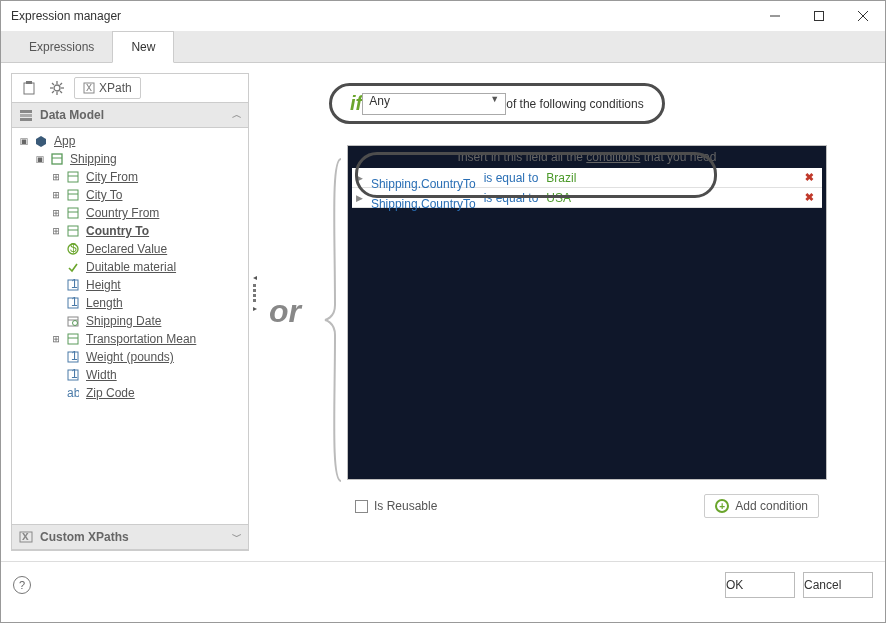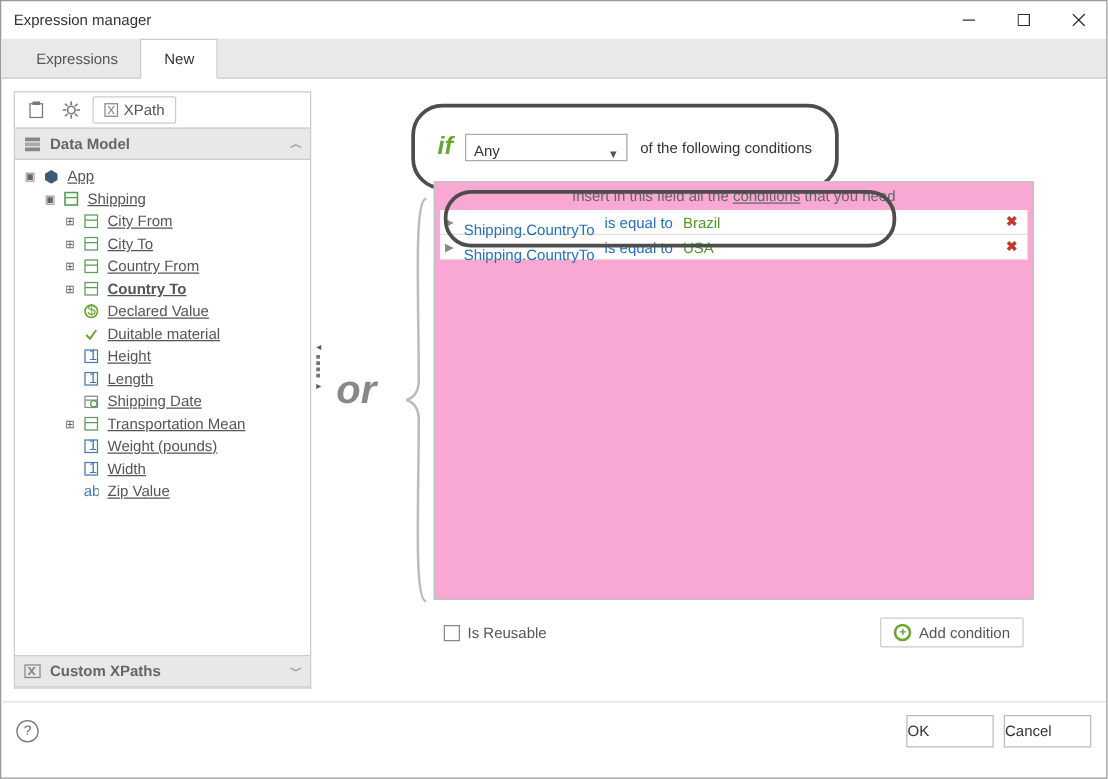--- a/index.html
+++ b/index.html
@@ -33,28 +33,28 @@
 .tree-row.bold .lbl { font-weight: 700; }
 .tree-row .exp { width: 12px; text-align: center; color: #666; font-size: 9px; cursor: pointer; }
 .tree-row .icon { width: 16px; height: 16px; display: inline-flex; align-items: center; justify-content: center; margin: 0 3px; }
 .tree-row .lbl { padding-left: 2px; text-decoration: underline; }
 
 
 .right-panel { flex: 1; position: relative; }
 
 
 .if-wrap { position: absolute; left: 70px; top: 10px; }
-.oval { border: 3px solid #4d4d4d; border-radius: 25px; padding: 20px 18px; display: flex; align-items: center; gap: 10px; background: #fff; }
+.oval { border: 3px solid #4d4d4d; border-radius: 25px; padding: 6px 18px; display: flex; align-items: center; background: #fff; }
 .if-label { color: #6aa52c; font-weight: 700; font-size: 20px; font-style: italic; }
-.combo { border: 1px solid #aaa; height: 22px; width: 130px; display: flex; align-items: flex-end; padding: 0 6px; color: #333; background: #fff; }
+.combo { border: 1px solid #aaa; height: 22px; width: 144px; display: flex; align-items: flex-start; padding: 0 6px; color: #333; background: #fff; }
 .combo .caret-d { margin-left: auto; color: #555; font-size: 9px; }
 .if-text { color: #333; }
 
 
-.cond-area { position: absolute; left: 88px; top: 72px; width: 480px; border: 1px solid #c0c0c0; background: #f9a8d4; height: 335px; }
+.cond-area { position: absolute; left: 88px; top: 72px; width: 480px; border: 1px solid #c0c0c0; background: #0f172a; height: 335px; }
 .hint-row { text-align: center; color: #656565; padding: 4px 0; font-size: 11px; }
 .hint-row .u { text-decoration: underline; }
 
 .cond-rows { background: #fff; margin: 0 4px; }
 
 
 .cond-outline { position: absolute; left: 96px; top: 79px; width: 362px; height: 46px; border: 3px solid #4d4d4d; border-radius: 22px; pointer-events: none; }
 
 .cond-row { display: flex; align-items: center; height: 20px; border-bottom: 1px solid #e0e0e0; padding: 0 4px; gap: 8px; }
 .cond-row .play { color: #888; font-size: 9px; }
@@ -305,21 +305,21 @@
             </span>
             <span class="lbl">Width</span>
           </div>
           <div class="tree-row" style="padding-left: 36px;">
             <span class="exp"></span>
             <span class="icon">
               <svg width="12" height="12">
                 <text x="0" y="10" font-size="8" fill="#4a7aa8">abc</text>
               </svg>
             </span>
-            <span class="lbl">Zip Value</span>
+            <span class="lbl">Zip Code</span>
           </div>
         </div>
     </div>
 
     <div class="section-header">
       <span class="hdr-icon">
         <svg width="14" height="14">
             <rect x="1" y="2" width="12" height="10" fill="none" stroke="#888"></rect>
             <text x="3" y="10" font-size="8" fill="#888">x</text>
           </svg>

